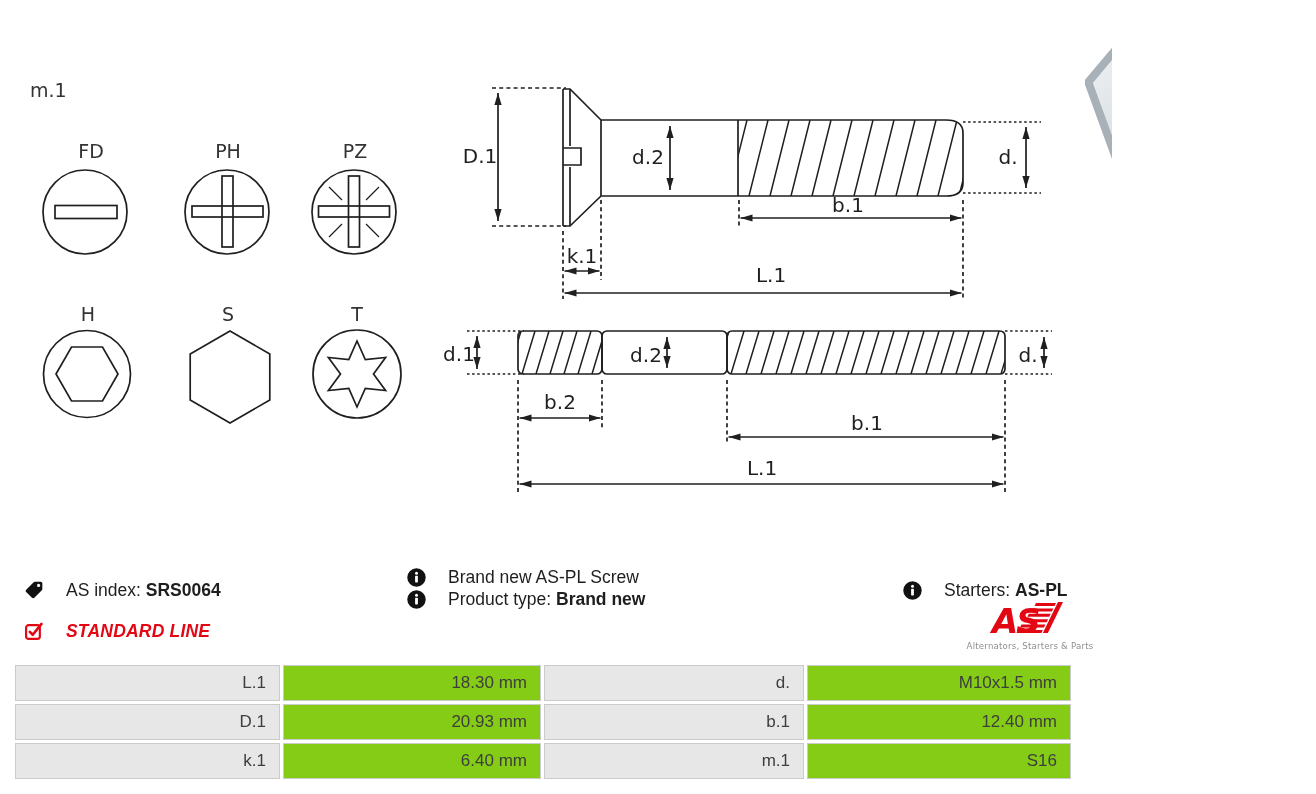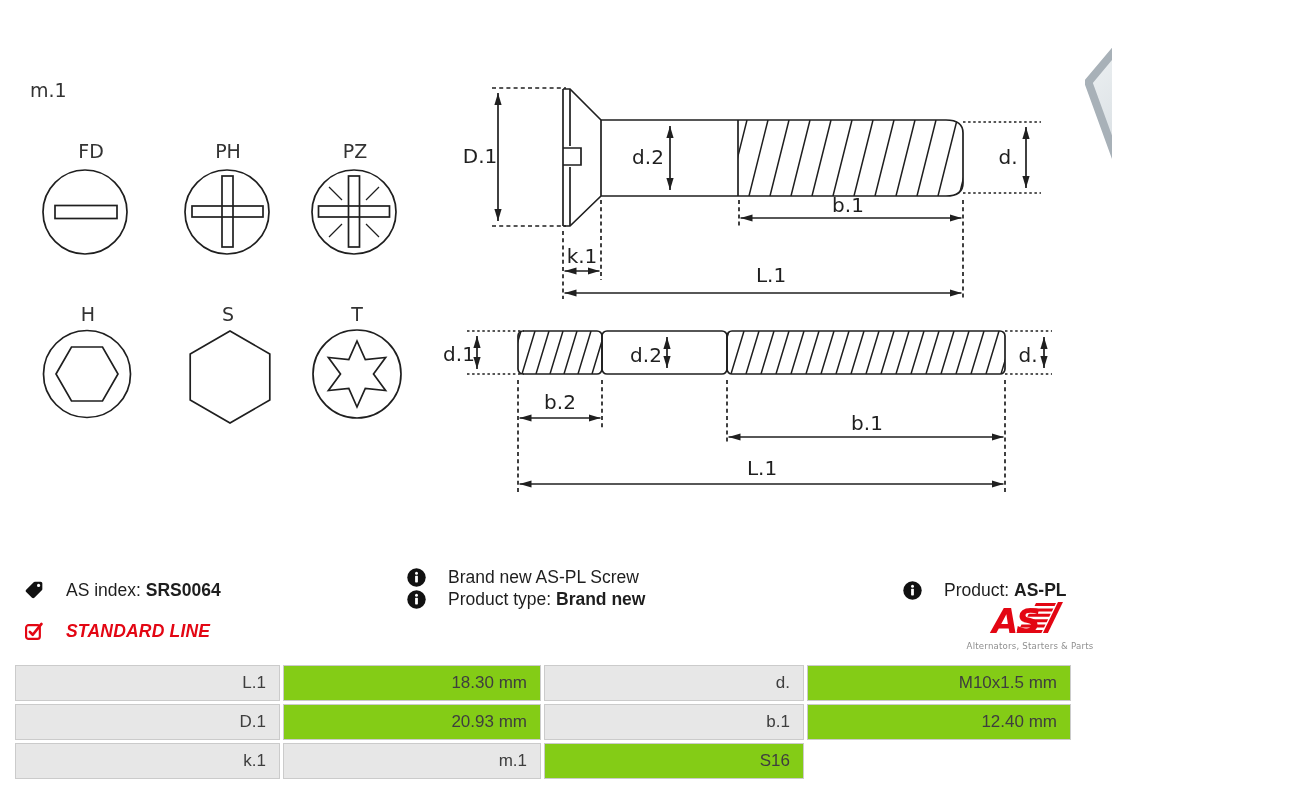--- a/index.html
+++ b/index.html
@@ -248,21 +248,21 @@
     <span class="txt"><span>Product type:</span>
     <b>Brand new</b></span>
   </div>
 
   <div class="info-item" style="left:903px;top:579px">
     <svg width="19" height="19" viewBox="0 0 19 19">
       <circle cx="9.5" cy="9.5" r="9.2" fill="#111"></circle>
       <circle cx="9.5" cy="5.2" r="1.5" fill="#fff"></circle>
       <rect x="8.1" y="7.8" width="2.8" height="6.6" rx="0.7" fill="#fff"></rect>
     </svg>
-    <span class="txt"><span>Product:</span>
+    <span class="txt"><span>Starters:</span>
     <b>AS-PL</b></span>
   </div>
 
   <div class="logo-wrap">
     <svg width="136" height="54" viewBox="0 0 136 54">
       <g transform="translate(30,0)">
         <text x="0" y="33" font-size="34" font-weight="bold" font-style="italic" fill="#e30613" letter-spacing="-2">AS</text>
         <g transform="translate(38,3) skewX(-26)" fill="#e30613">
           <rect x="6" y="0" width="20" height="3"></rect>
           <rect x="5" y="5.4" width="21" height="3"></rect>
@@ -282,17 +282,18 @@
     <div class="spec-cell val">18.30 mm</div>
     <div class="spec-cell lab">d.</div>
     <div class="spec-cell val">M10x1.5 mm</div>
 
     <div class="spec-cell lab">D.1</div>
     <div class="spec-cell val">20.93 mm</div>
     <div class="spec-cell lab">b.1</div>
     <div class="spec-cell val">12.40 mm</div>
 
     <div class="spec-cell lab">k.1</div>
+    <div class="spec-cell val">6.40 mm</div>
     <div class="spec-cell lab">m.1</div>
     <div class="spec-cell val">S16</div>
   </div>
 
 </div>
 
 </body></html>

